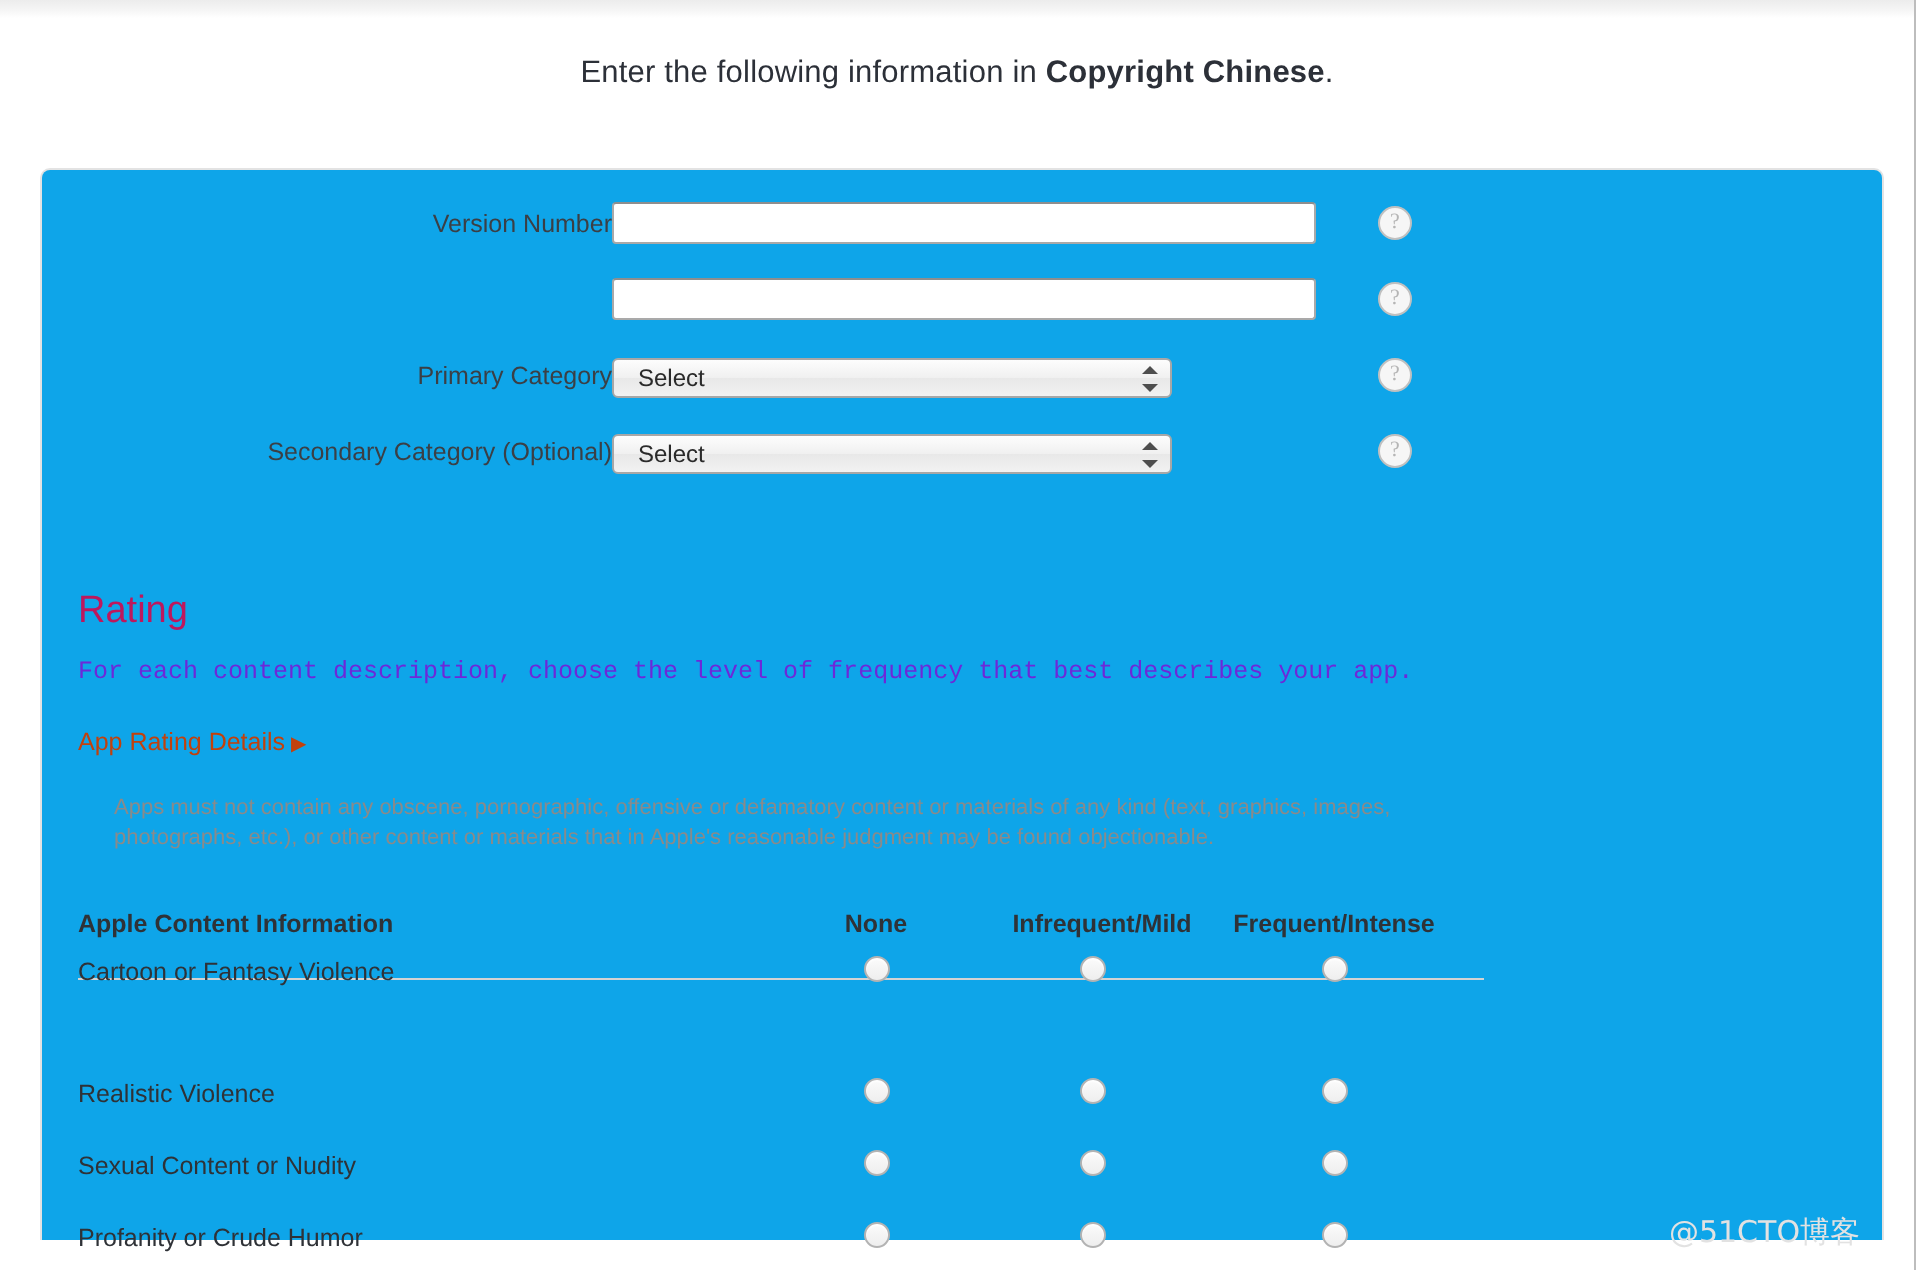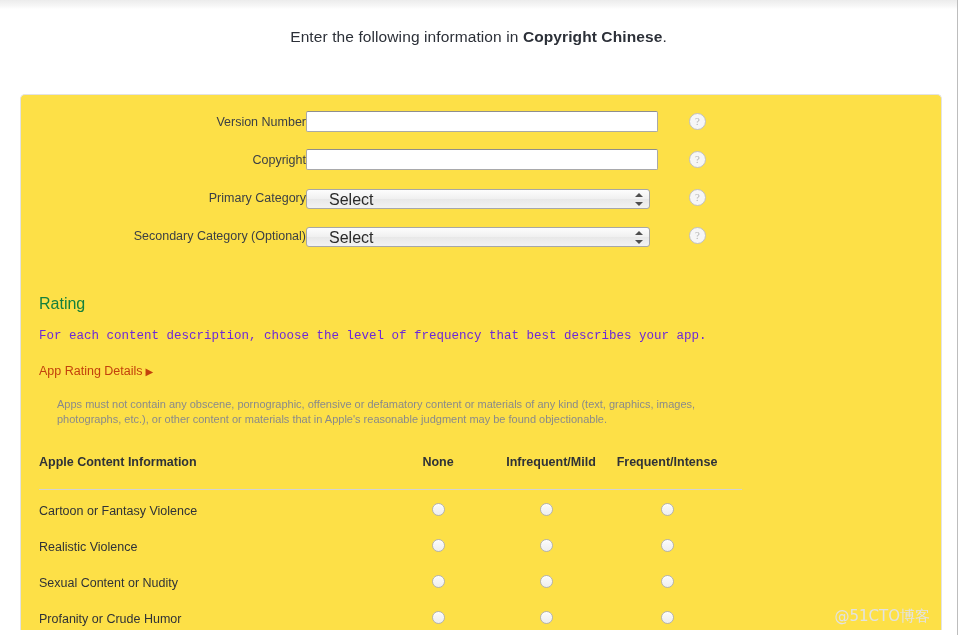--- a/index.html
+++ b/index.html
@@ -66,25 +66,25 @@
     position: absolute;
     top: 77px;
     left: 20px;
     font-size: 16px;
     color: #3a3d42;
   }
 
   
   .panel {
     position: absolute;
-    top: 94px;
+    top: 84px;
     left: 20px;
     width: 922px;
     height: 536px;
-    background: #fde047;
+    background: #0ea5e9;
     border: 1px solid #e3e3e3;
     border-bottom: none;
     border-radius: 5px 5px 0 0;
   }
 
   
   .form-row {
     position: absolute;
     left: 0;
     width: 100%;
@@ -110,29 +110,29 @@
     border-radius: 2px;
     font-family: "Liberation Sans", sans-serif;
     font-size: 12px;
     padding: 0 5px;
     color: #222;
     outline: none;
   }
   .select-box {
     position: absolute;
     left: 285px;
-    width: 344px;
+    width: 280px;
     height: 20px;
     background: linear-gradient(to bottom, #fdfdfd 0%, #f0f0f0 50%, #e8e8e8 51%, #f2f2f2 100%);
     border: 1px solid #a7a7a7;
     border-radius: 3px;
-    font-size: 16px;
+    font-size: 12px;
     color: #2a2a2a;
     line-height: 19px;
-    padding-left: 22px;
+    padding-left: 12px;
     cursor: default;
   }
   .stepper {
     position: absolute;
     right: 4px;
     top: 2px;
     width: 11px;
     height: 15px;
   }
   .stepper i {
@@ -159,22 +159,22 @@
     font-family: "Liberation Serif", serif;
     cursor: pointer;
     background: #f6f6f6;
   }
 
   
   .rating-title {
     position: absolute;
     left: 39px;
     top: 295px;
-    font-size: 16px;
-    color: #15803d;
+    font-size: 19px;
+    color: #be185d;
   }
   .rating-desc {
     position: absolute;
     left: 39px;
     top: 329px;
     font-size: 12.5px;
     color: #6d28d9;
     font-family: Liberation Mono, monospace;
   }
   .rating-link {
@@ -287,21 +287,20 @@
 
   <div class="panel">
 
     <div class="form-row" style="top:14px;">
       <div class="form-label">Version Number</div>
       <input class="text-input" type="text" style="top: 2px;" placeholder="">
       <div class="help-icon" style="top:4px;">?</div>
     </div>
 
     <div class="form-row" style="top:52px;">
-      <div class="form-label">Copyright</div>
       <input class="text-input" type="text" style="top: 2px;" placeholder="">
       <div class="help-icon" style="top:4px;">?</div>
     </div>
 
     <div class="form-row" style="top:90px;">
       <div class="form-label">Primary Category</div>
       <div class="select-box" style="top:4px;">
         <span>Select</span>
         <span class="stepper">
             <i class="up"></i>
@@ -333,21 +332,21 @@
   <div class="tbl">
     <div class="tbl-head">
       <div class="th-desc">Apple Content Information</div>
       <div class="th-col" style="left:399px;">None</div>
       <div class="th-col" style="left:512px;">Infrequent/Mild</div>
       <div class="th-col" style="left:628px;">Frequent/Intense</div>
     </div>
   </div>
   <div class="tbl-rule"></div>
 
-  <div class="row" style="top:503px;">
+  <div class="row" style="top:478px;">
     <div class="row-label">Cartoon or Fantasy Violence</div>
     <div class="radio" style="left:399px;"></div>
     <div class="radio" style="left:507px;"></div>
     <div class="radio" style="left:628px;"></div>
   </div>
 
   <div class="row" style="top:539px;">
     <div class="row-label">Realistic Violence</div>
     <div class="radio" style="left:399px;"></div>
     <div class="radio" style="left:507px;"></div>

